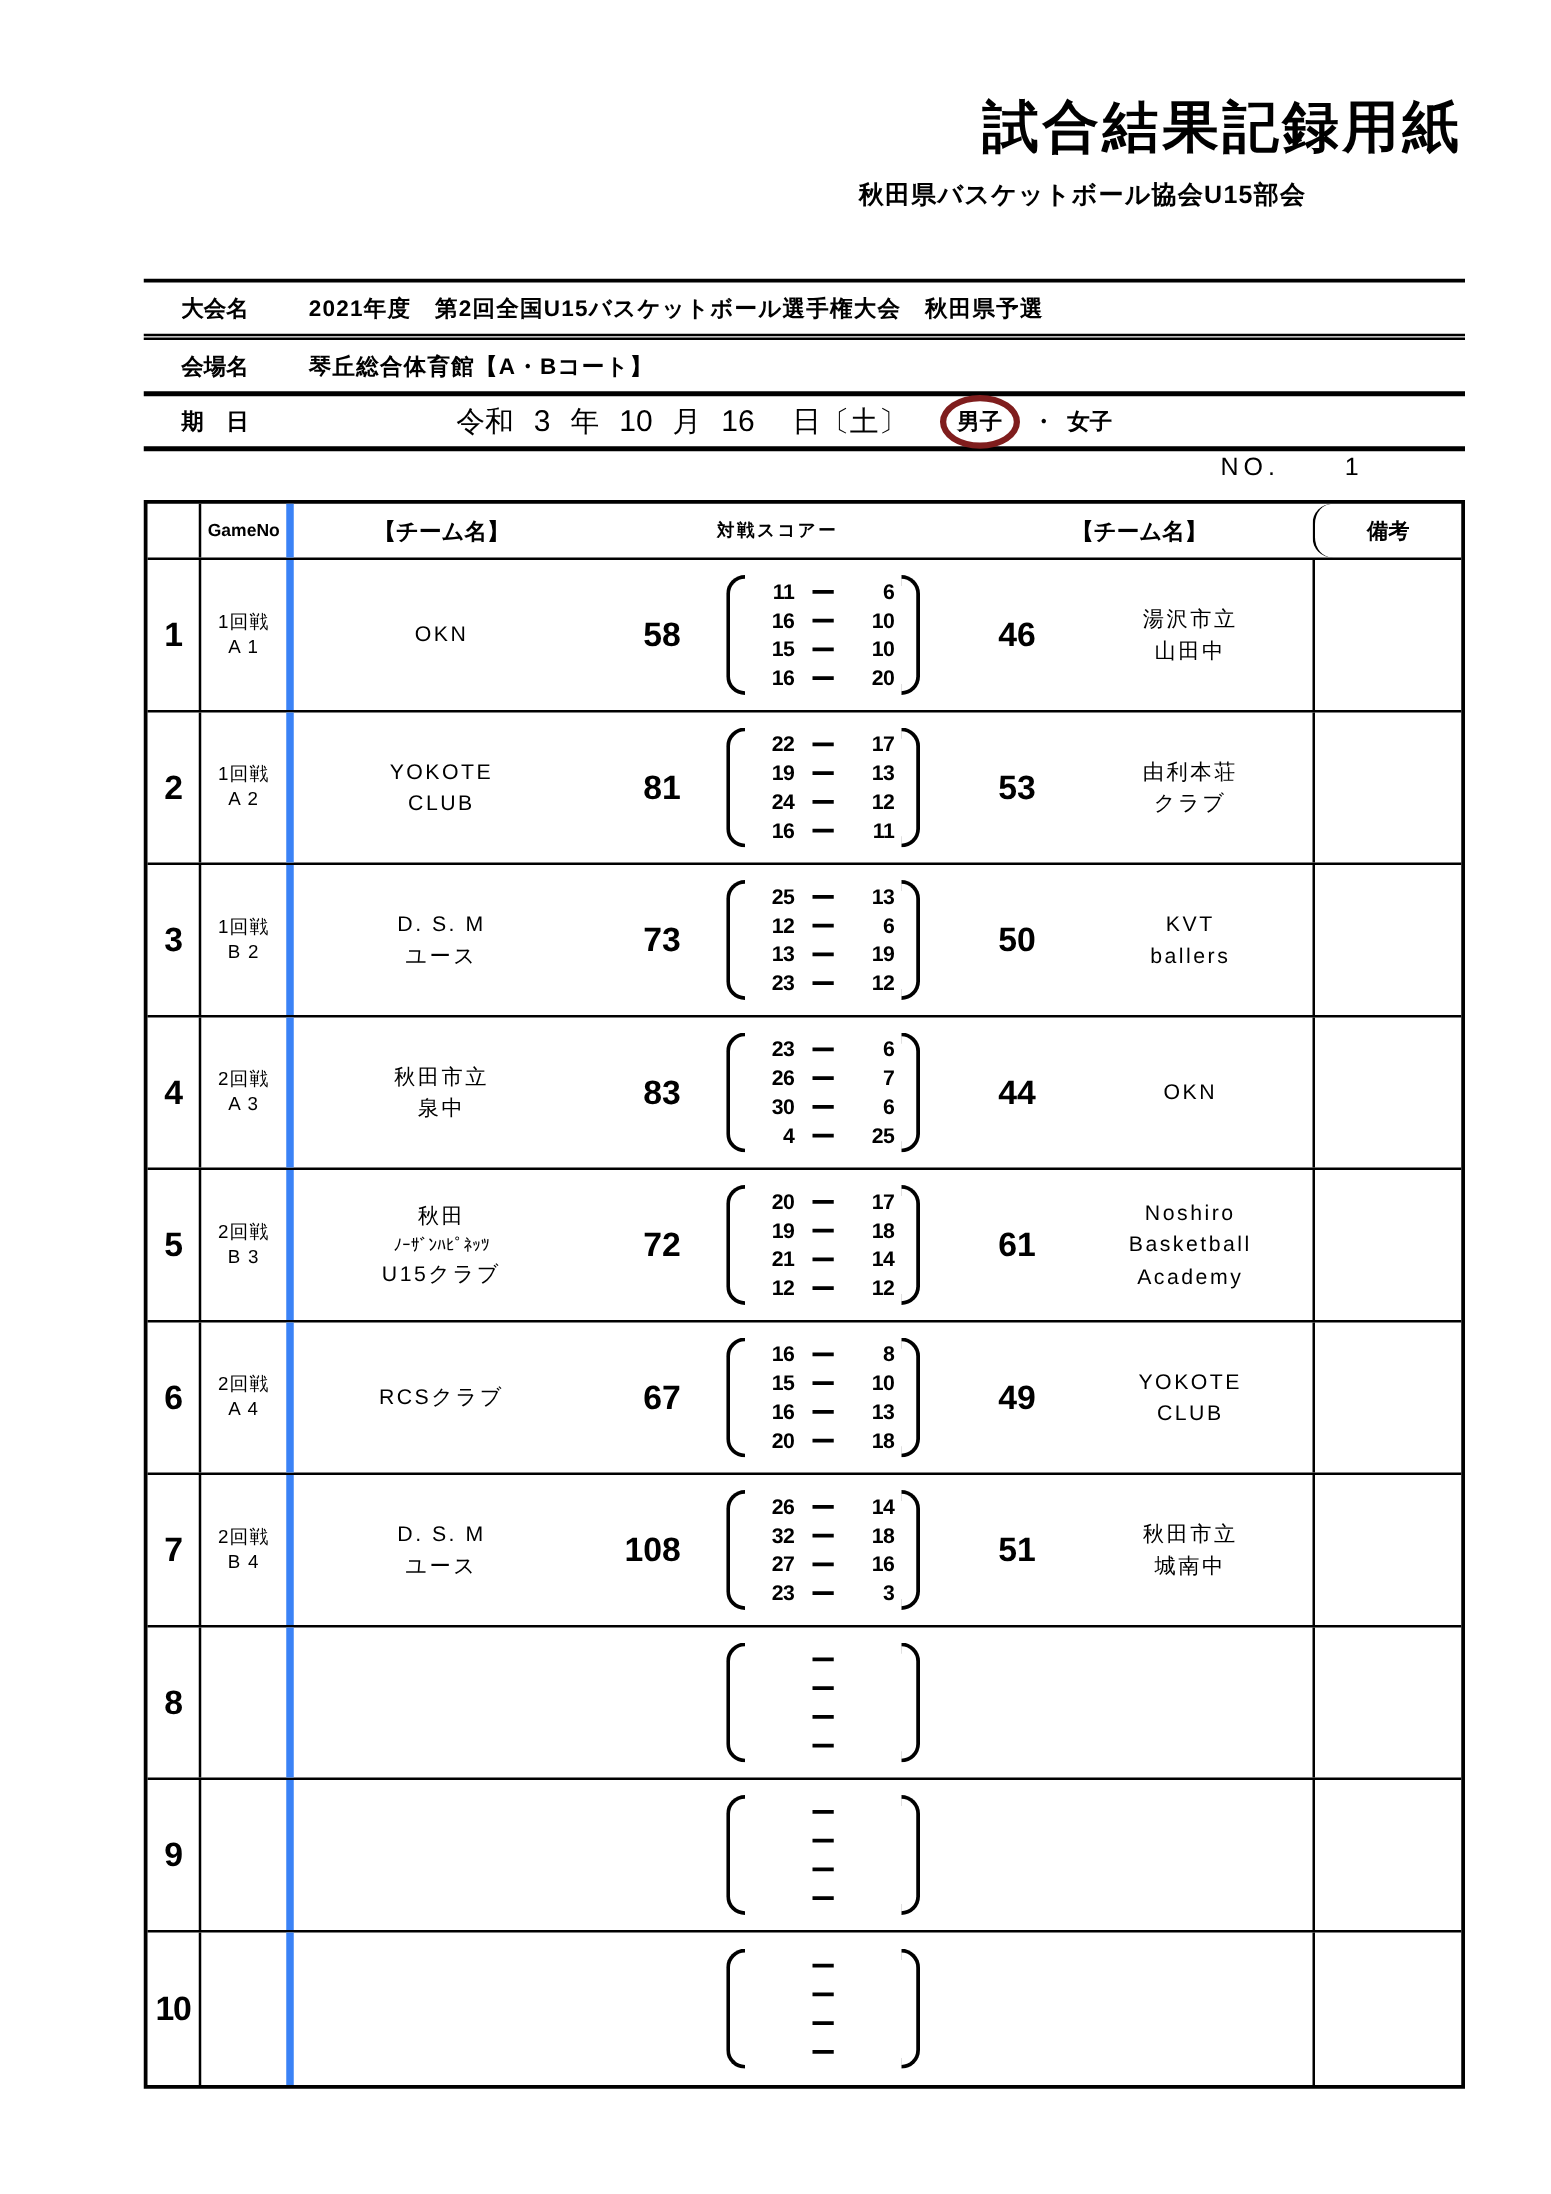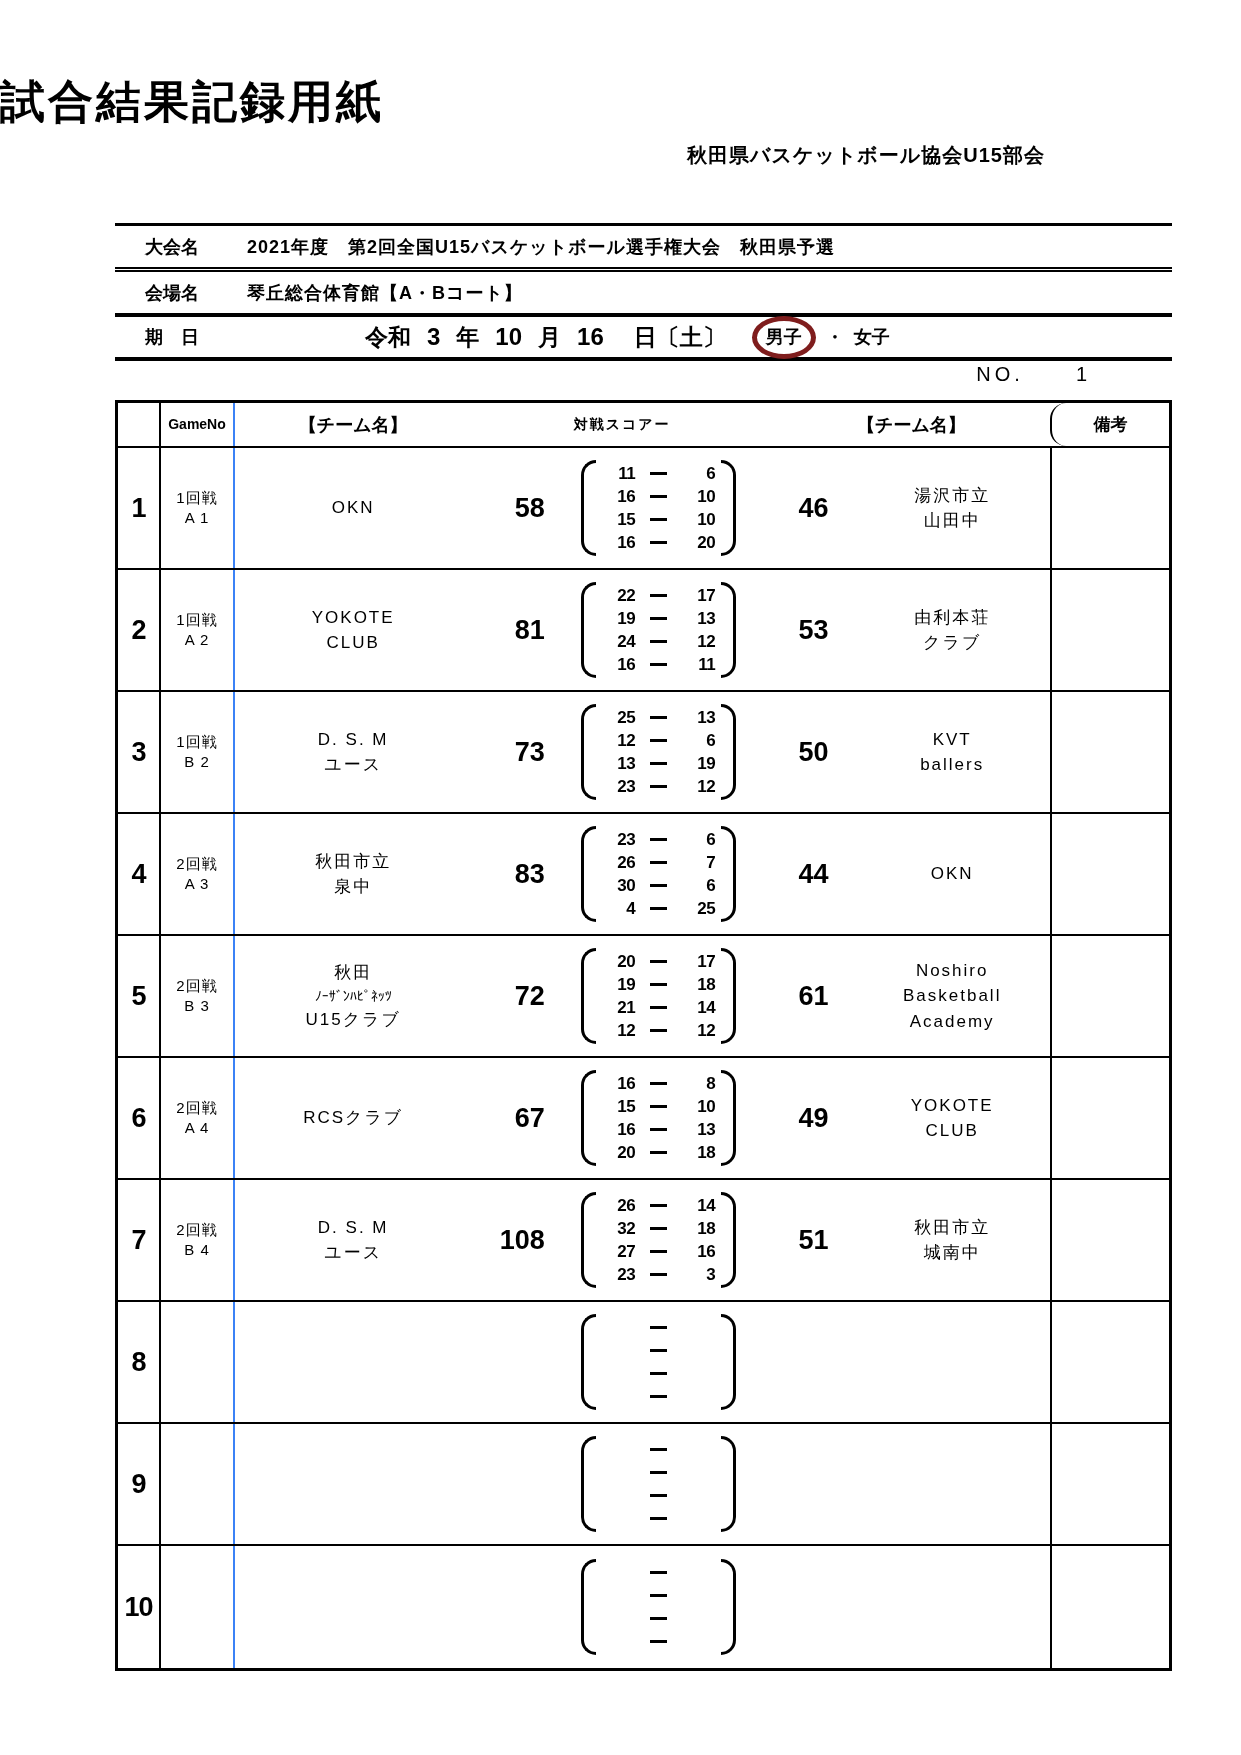--- a/index.html
+++ b/index.html
@@ -7,21 +7,21 @@
   body {
     width:1241px; height:1755px;
     position:relative;
     font-family:"Liberation Sans","DejaVu Sans",sans-serif;
     color:#000;
   }
 
   
   .doc-title {
     position:absolute; top:72px; left:0; width:1170px;
-    text-align:left; font-size:45px; font-weight:bold; letter-spacing:3px;
+    text-align:right; font-size:45px; font-weight:bold; letter-spacing:3px;
   }
   .doc-subtitle {
     position:absolute; top:142px; left:0; width:1045px;
     text-align:right; font-size:20px; font-weight:bold; letter-spacing:1px;
   }
 
   
   .info-block {
     position:absolute; top:223px; left:115px; width:1057px;
     border-top:3px solid #000;
@@ -29,21 +29,21 @@
   .info-row { display:flex; align-items:center; }
   .info-row.r-tournament { height:46px; border-bottom:5px double #000; }
   .info-row.r-venue      { height:45px; border-bottom:4px solid  #000; }
   .info-row.r-date       { height:44px; border-bottom:4px solid  #000; }
   .info-label {
     width:100px; padding-left:30px; flex:0 0 auto;
     font-weight:bold; font-size:18px;
   }
   .info-value { font-weight:bold; font-size:18px; margin-left:32px; letter-spacing:1px; }
 
-  .date-group { display:flex; align-items:baseline; margin-left:150px; font-weight:bold; white-space:nowrap; }
+  .date-group { display:flex; align-items:baseline; margin-left:150px; font-weight:normal; white-space:nowrap; }
   .date-era  { font-size:23px; }
   .date-num  { font-size:24px; margin:0 16px; }
   .date-unit { font-size:23px; }
   .date-day-unit { font-size:23px; margin-left:14px; }
 
   .gender-group { display:flex; align-items:center; margin-left:26px; font-weight:bold; font-size:18px; }
   .gender-male {
     border:5px solid #7f1d1d; border-radius:50%;
     padding:4px 9px 5px 9px; display:inline-block;
   }
@@ -66,21 +66,21 @@
   .trow:last-child { border-bottom:none; }
   .thead { height:45px; align-items:center; font-weight:bold; }
   .game-row { height:122px; align-items:center; }
 
   .c-no {
     width:43px; flex:0 0 auto; border-right:2px solid #000; align-self:stretch;
     display:flex; align-items:center; justify-content:center;
     font-weight:bold; font-size:27px; letter-spacing:-1px;
   }
   .c-game {
-    width:74px; flex:0 0 auto; border-right:2px solid #3b82f6; align-self:stretch;
+    width:74px; flex:0 0 auto; border-right:6px solid #3b82f6; align-self:stretch;
     display:flex; flex-direction:column; align-items:center; justify-content:center;
     font-size:15px; line-height:1.35; letter-spacing:1px; text-align:center;
   }
   .c-main { flex:1 1 auto; display:flex; align-items:center; align-self:stretch; }
   .c-remarks { width:119px; flex:0 0 auto; border-left:2px solid #000; align-self:stretch;
     display:flex; align-items:center; justify-content:center; font-size:17px; }
 
   
   .thead .c-game { font-size:14px; letter-spacing:0; }
   .h-team-left  { width:29%; text-align:center; font-size:18px; }

